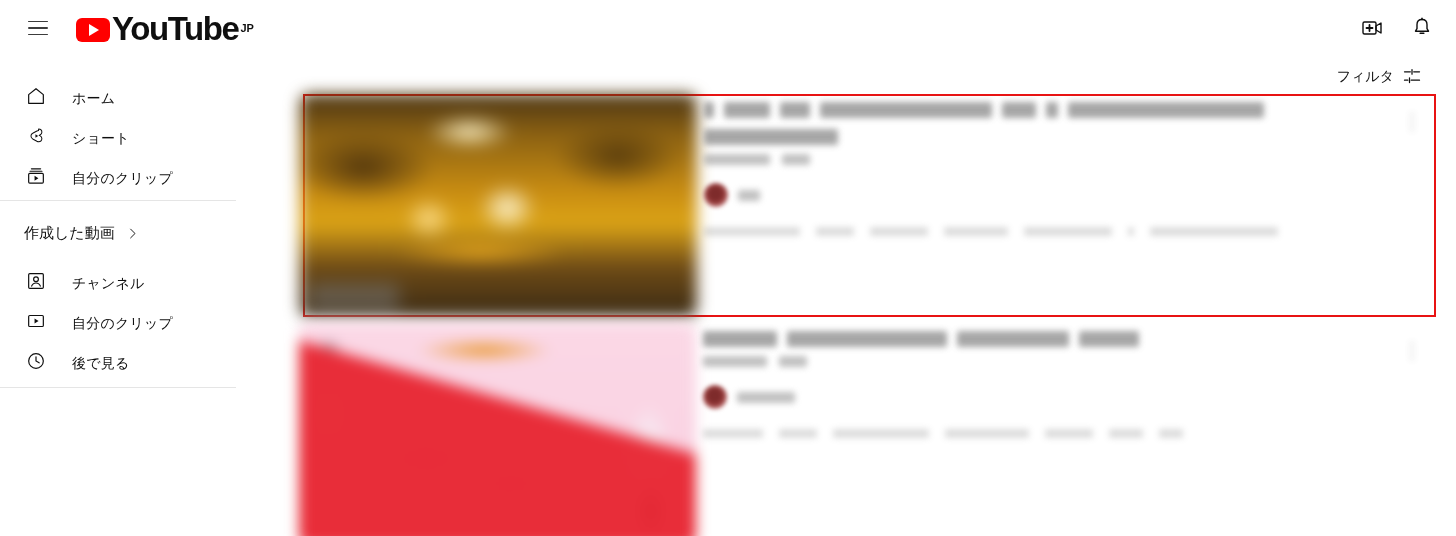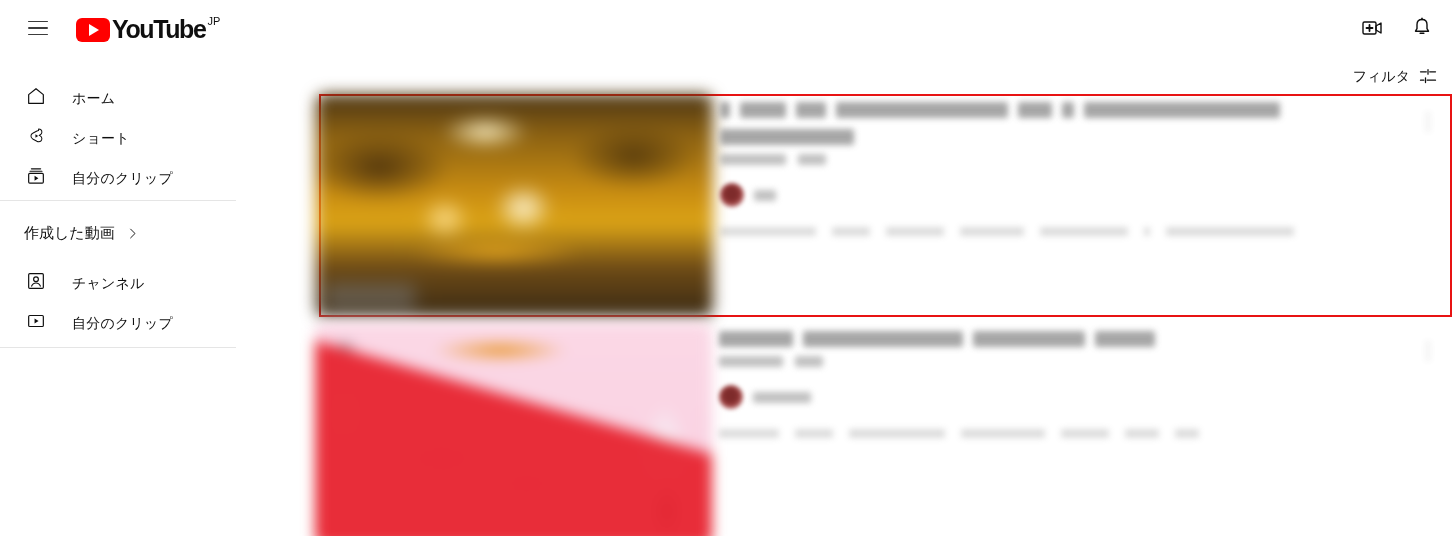--- a/index.html
+++ b/index.html
@@ -46,30 +46,30 @@
   }
   .yt-play::after {
     content: "";
     position: absolute;
     left: 13px; top: 6px;
     border-left: 10px solid #fff;
     border-top: 6px solid transparent;
     border-bottom: 6px solid transparent;
   }
   .yt-word {
-    font-size: 25px; font-weight: 700;
+    font-size: 33px; font-weight: 700;
     letter-spacing: -1.4px;
     margin-left: 2px; margin-top: 1px;
     line-height: 26px;
     color: #0f0f0f;
     font-family: "Liberation Sans", sans-serif;
   }
   .yt-sup {
-    font-size: 11px; font-weight: 400;
-    color: #0f0f0f; margin-left: 2px; margin-top: 0px;
+    font-size: 11px; font-weight: 700;
+    color: #0f0f0f; margin-left: 2px; margin-top: 7px;
     letter-spacing: 0px;
   }
 
   
   .search-wrap {
     position: absolute; left: 440px; top: 8px;
     display: flex; align-items: center;
   }
   .search-box {
     display: flex; align-items: center;
@@ -167,21 +167,21 @@
     height: 40px;
     padding-left: 24px;
     font-size: 15px;
     cursor: pointer;
     color: #0f0f0f;
   }
   .side-header .chev { margin-left: 10px; display:flex; }
 
   
   .content {
-    position: absolute; left: 236px; top: 56px;
+    position: absolute; left: 220px; top: 56px;
     width: 1220px; height: 480px;
     overflow: hidden;
   }
   .filter-row {
     display: flex; justify-content: flex-end; align-items: center;
     padding-right: 18px;
     height: 30px;
     margin-top: 6px;
   }
   .filter-btn {
@@ -382,20 +382,29 @@
   <div class="side-item">
     <span class="side-icon">
       <svg width="22" height="22" viewBox="0 0 24 24" aria-hidden="true">
         <rect x="4" y="6" width="16" height="12" rx="1.2" stroke="#0f0f0f" stroke-width="1.3" fill="none"></rect>
         <path d="M10.4 9.4 L14.8 12 L10.4 14.6 Z" fill="#0f0f0f"></path>
       </svg>
     </span>
     <span class="side-label">自分のクリップ</span>
   </div>
 
+  <div class="side-item">
+    <span class="side-icon">
+      <svg width="22" height="22" viewBox="0 0 24 24" aria-hidden="true">
+        <circle cx="12" cy="12" r="8" stroke="#0f0f0f" stroke-width="1.3" fill="none"></circle>
+        <path d="M12 7.4 V12 L15.4 14" stroke="#0f0f0f" stroke-width="1.3" fill="none" stroke-linecap="round"></path>
+      </svg>
+    </span>
+    <span class="side-label">後で見る</span>
+  </div>
 
 
 
   <div class="side-divider" style="margin-top:14px;"></div>
 </div>
 
 <div class="content">
 
   <div class="filter-row">
     <div class="filter-btn">

